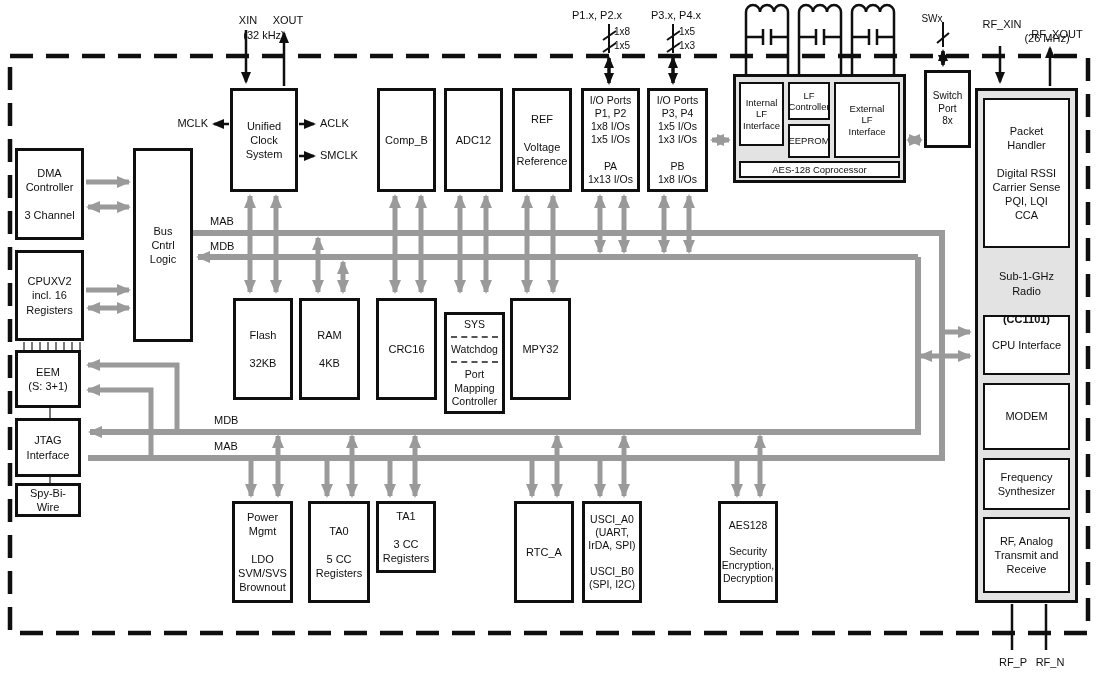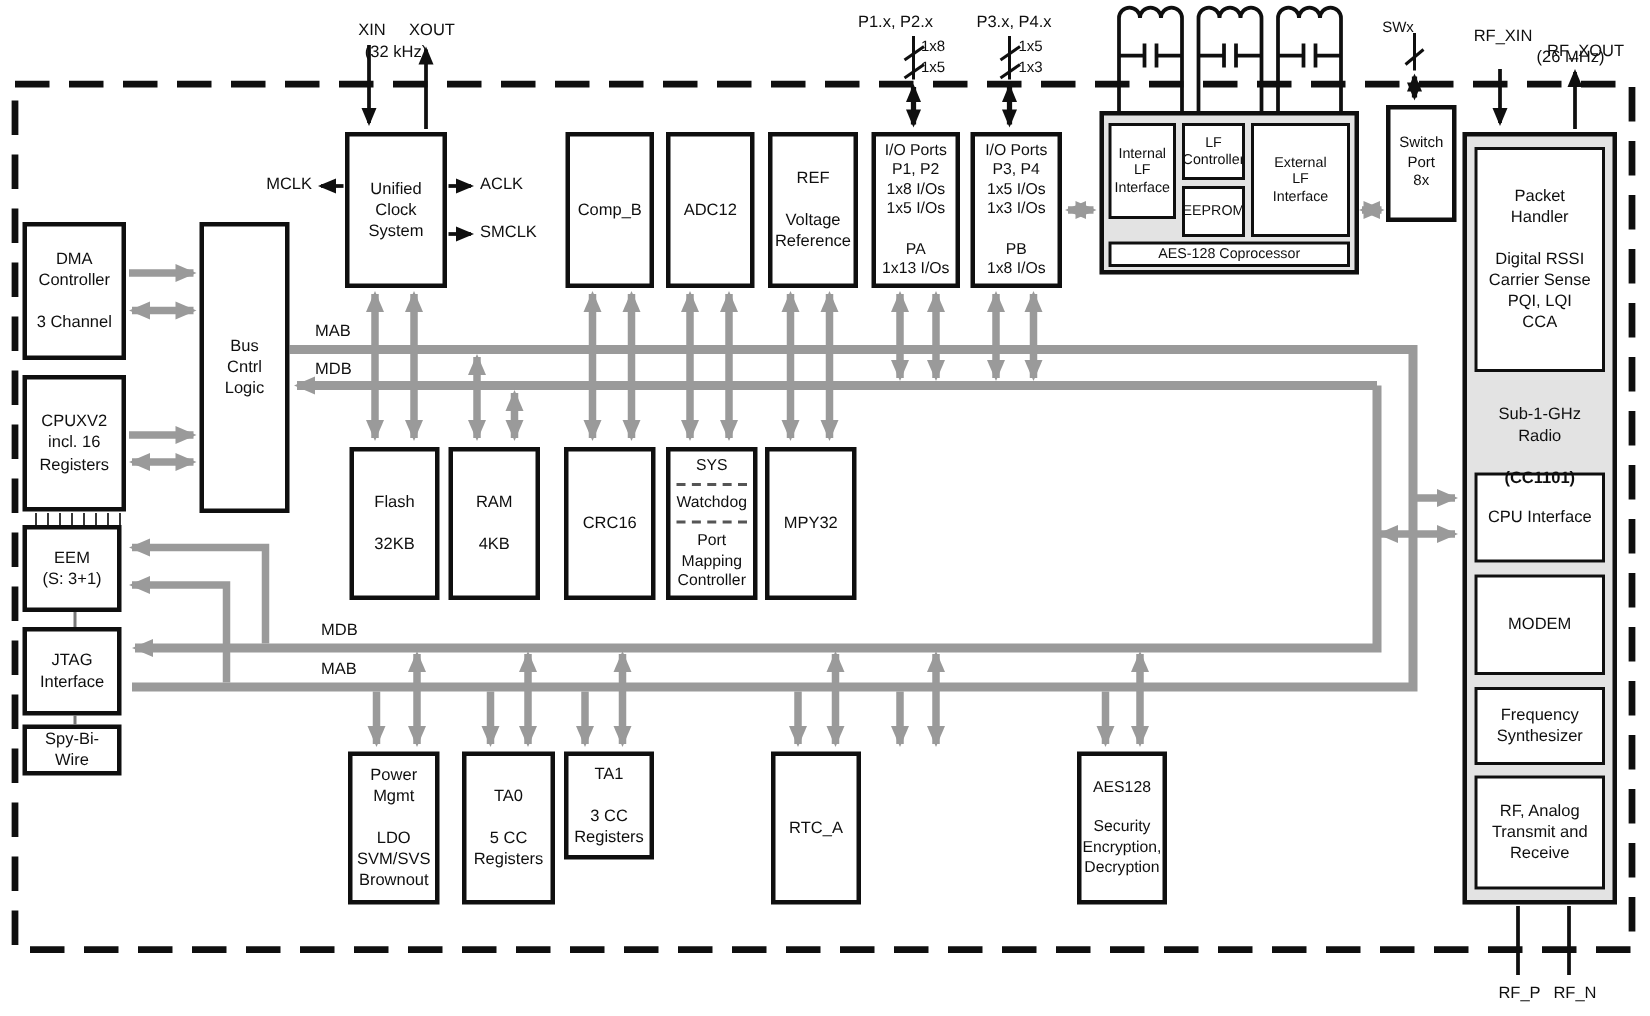--- a/index.html
+++ b/index.html
@@ -216,21 +216,21 @@
 Port
 8x</div>
 
   <div class="blk" style="left:233px;top:298px;width:60px;height:102px;">Flash
 
 32KB</div>
   <div class="blk" style="left:299px;top:298px;width:61px;height:102px;">RAM
 
 4KB</div>
   <div class="blk" style="left:376px;top:298px;width:61px;height:102px;">CRC16</div>
-  <div class="blk mid" style="left:444px;top:298px;width:61px;height:102px;">
+  <div class="blk mid" style="left:444px;top:312px;width:61px;height:102px;">
     <div>SYS</div>
     <div class="dash-sep"></div>
     <div>Watchdog</div>
     <div class="dash-sep"></div>
     <div>Port
 Mapping
 Controller</div>
   </div>
   <div class="blk" style="left:510px;top:298px;width:61px;height:102px;">MPY32</div>
 
@@ -242,20 +242,26 @@
 Brownout</div>
   <div class="blk" style="left:308px;top:501px;width:62px;height:102px;">TA0
 
 5 CC
 Registers</div>
   <div class="blk" style="left:376px;top:501px;width:60px;height:72px;">TA1
 
 3 CC
 Registers</div>
   <div class="blk" style="left:514px;top:501px;width:60px;height:102px;">RTC_A</div>
+  <div class="blk mid" style="left:582px;top:501px;width:60px;height:102px;">USCI_A0
+(UART,
+IrDA, SPI)
+
+USCI_B0
+(SPI, I2C)</div>
   <div class="blk mid" style="left:718px;top:501px;width:60px;height:102px;">AES128
 
 Security
 Encryption,
 Decryption</div>
 
   <div class="blk grayfill" style="left:975px;top:88px;width:103px;height:515px;"></div>
   <div class="blk inner" style="left:983px;top:98px;width:87px;height:150px;">Packet
 Handler
 

